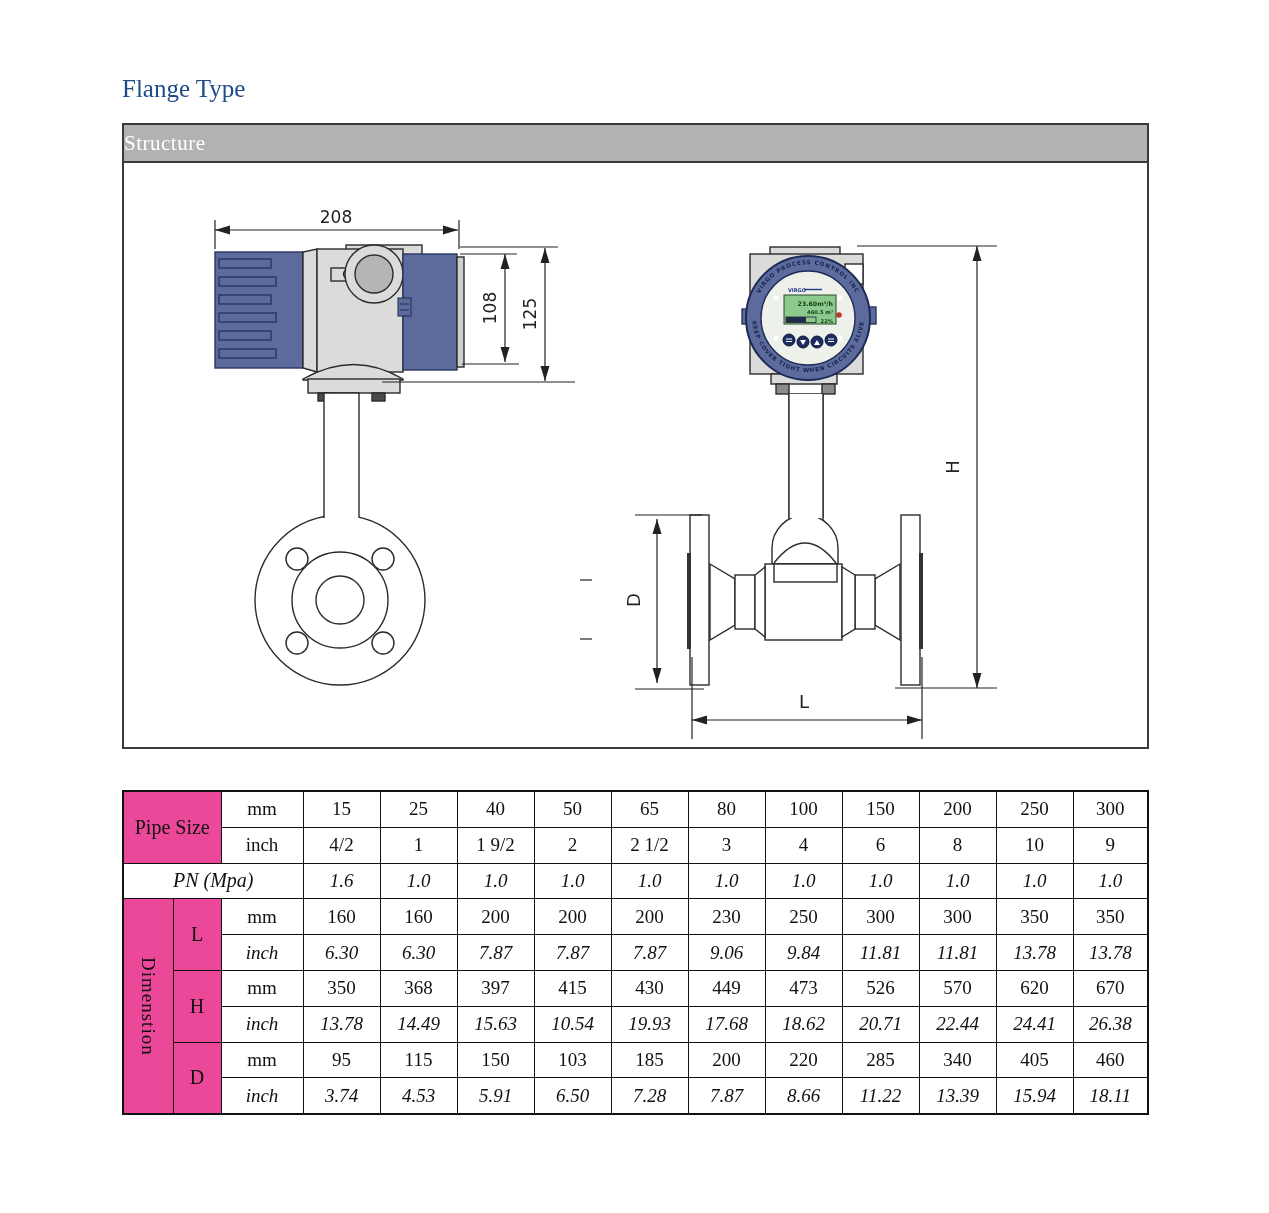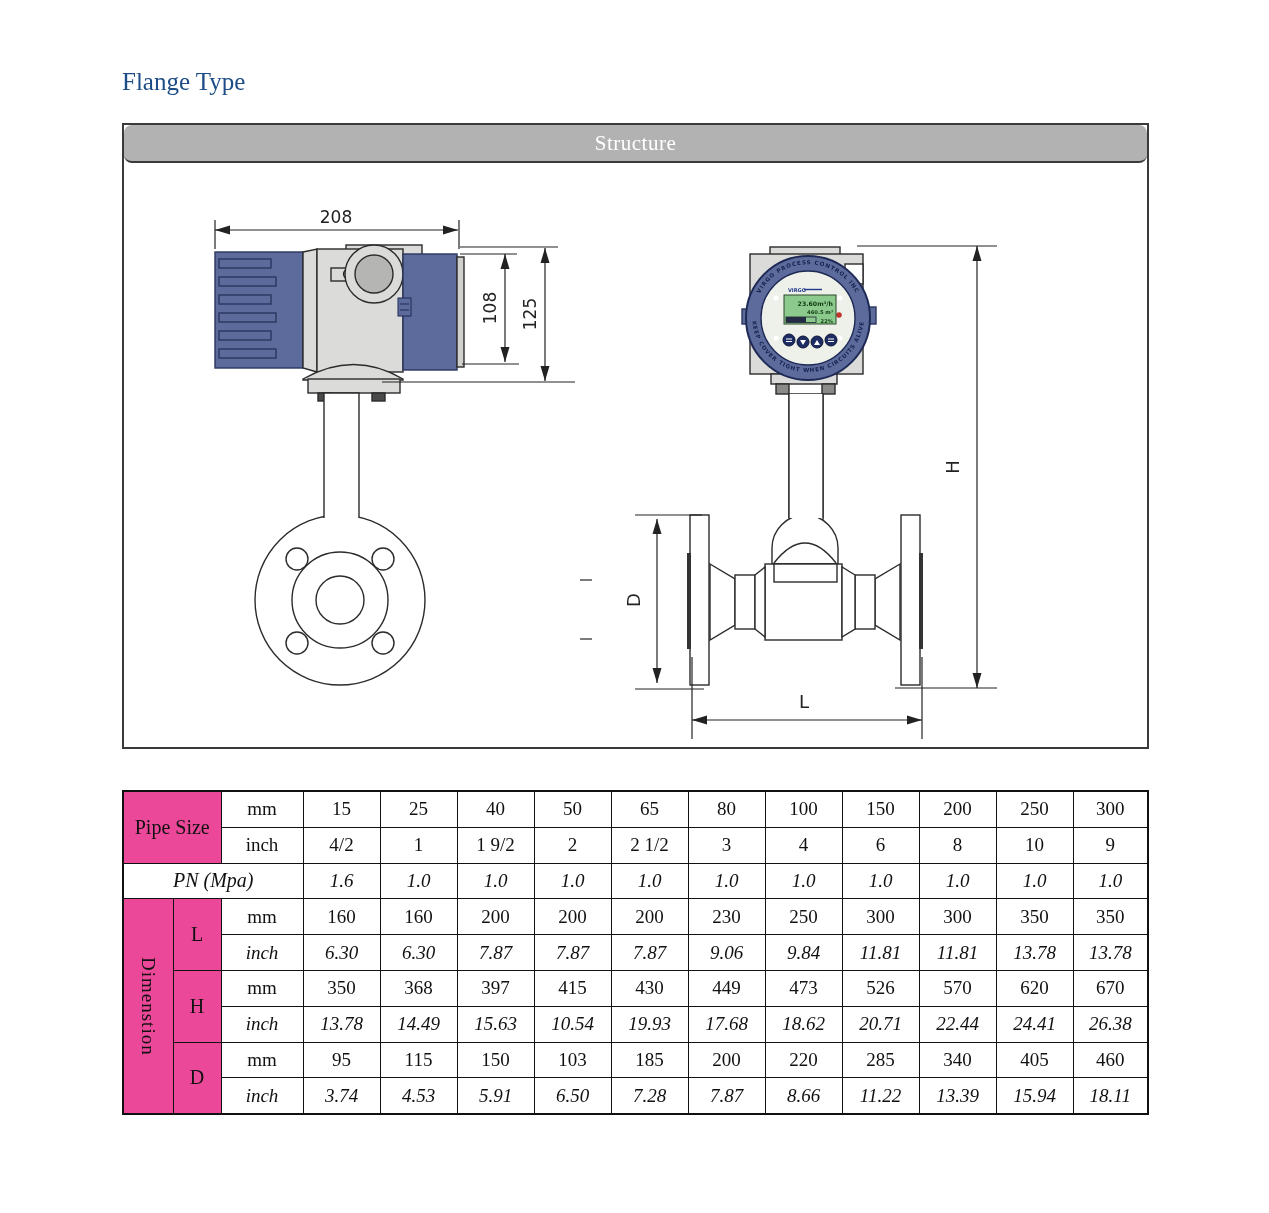--- a/index.html
+++ b/index.html
@@ -1,22 +1,22 @@
 <!DOCTYPE html>
 <html><head>
 <meta charset="utf-8">
 <style>
   html,body{margin:0;padding:0;background:#fff;}
   #page{position:relative;width:1269px;height:1213px;background:#ffffff;overflow:hidden;
         font-family:"Liberation Serif",serif;color:#111;}
-  #title{position:absolute;left:122px;top:68px;font-size:25px;color:#1d4c86;text-align:right;}
+  #title{position:absolute;left:122px;top:75px;font-size:25px;color:#1d4c86;text-align:right;}
   #panel{position:absolute;left:122px;top:123px;width:1023px;height:622px;border:2px solid #3a3a3a;background:#fff;}
   #panel-header{height:36px;background:#b2b2b2;border-bottom:2px solid #3a3a3a;
-                display:flex;align-items:center;justify-content:center;
-                color:#fff;font-size:21px;letter-spacing:.5px;border-radius:8px;}
+                display:flex;align-items:center;justify-content:flex-start;
+                color:#fff;font-size:21px;letter-spacing:.5px;}
   #drawing-svg{display:block;width:1023px;height:584px;}
   svg{font-family:"DejaVu Sans","Liberation Sans",sans-serif;}
   .dimtxt{font-size:17px;fill:#222;}
   .dimtxt2{font-size:18px;fill:#222;}
   #dimtable{position:absolute;left:122px;top:790px;width:1025px;border-collapse:collapse;
             table-layout:fixed;border:2.5px solid #111;}
   #dimtable td{border:1.6px solid #111;height:34.8px;text-align:center;vertical-align:middle;
                font-size:19px;padding:0;background:#fff;}
   tr.gray td{background:#b4b2b2;}
   tr.lt td{background:#dedcdb;font-style:italic;}

